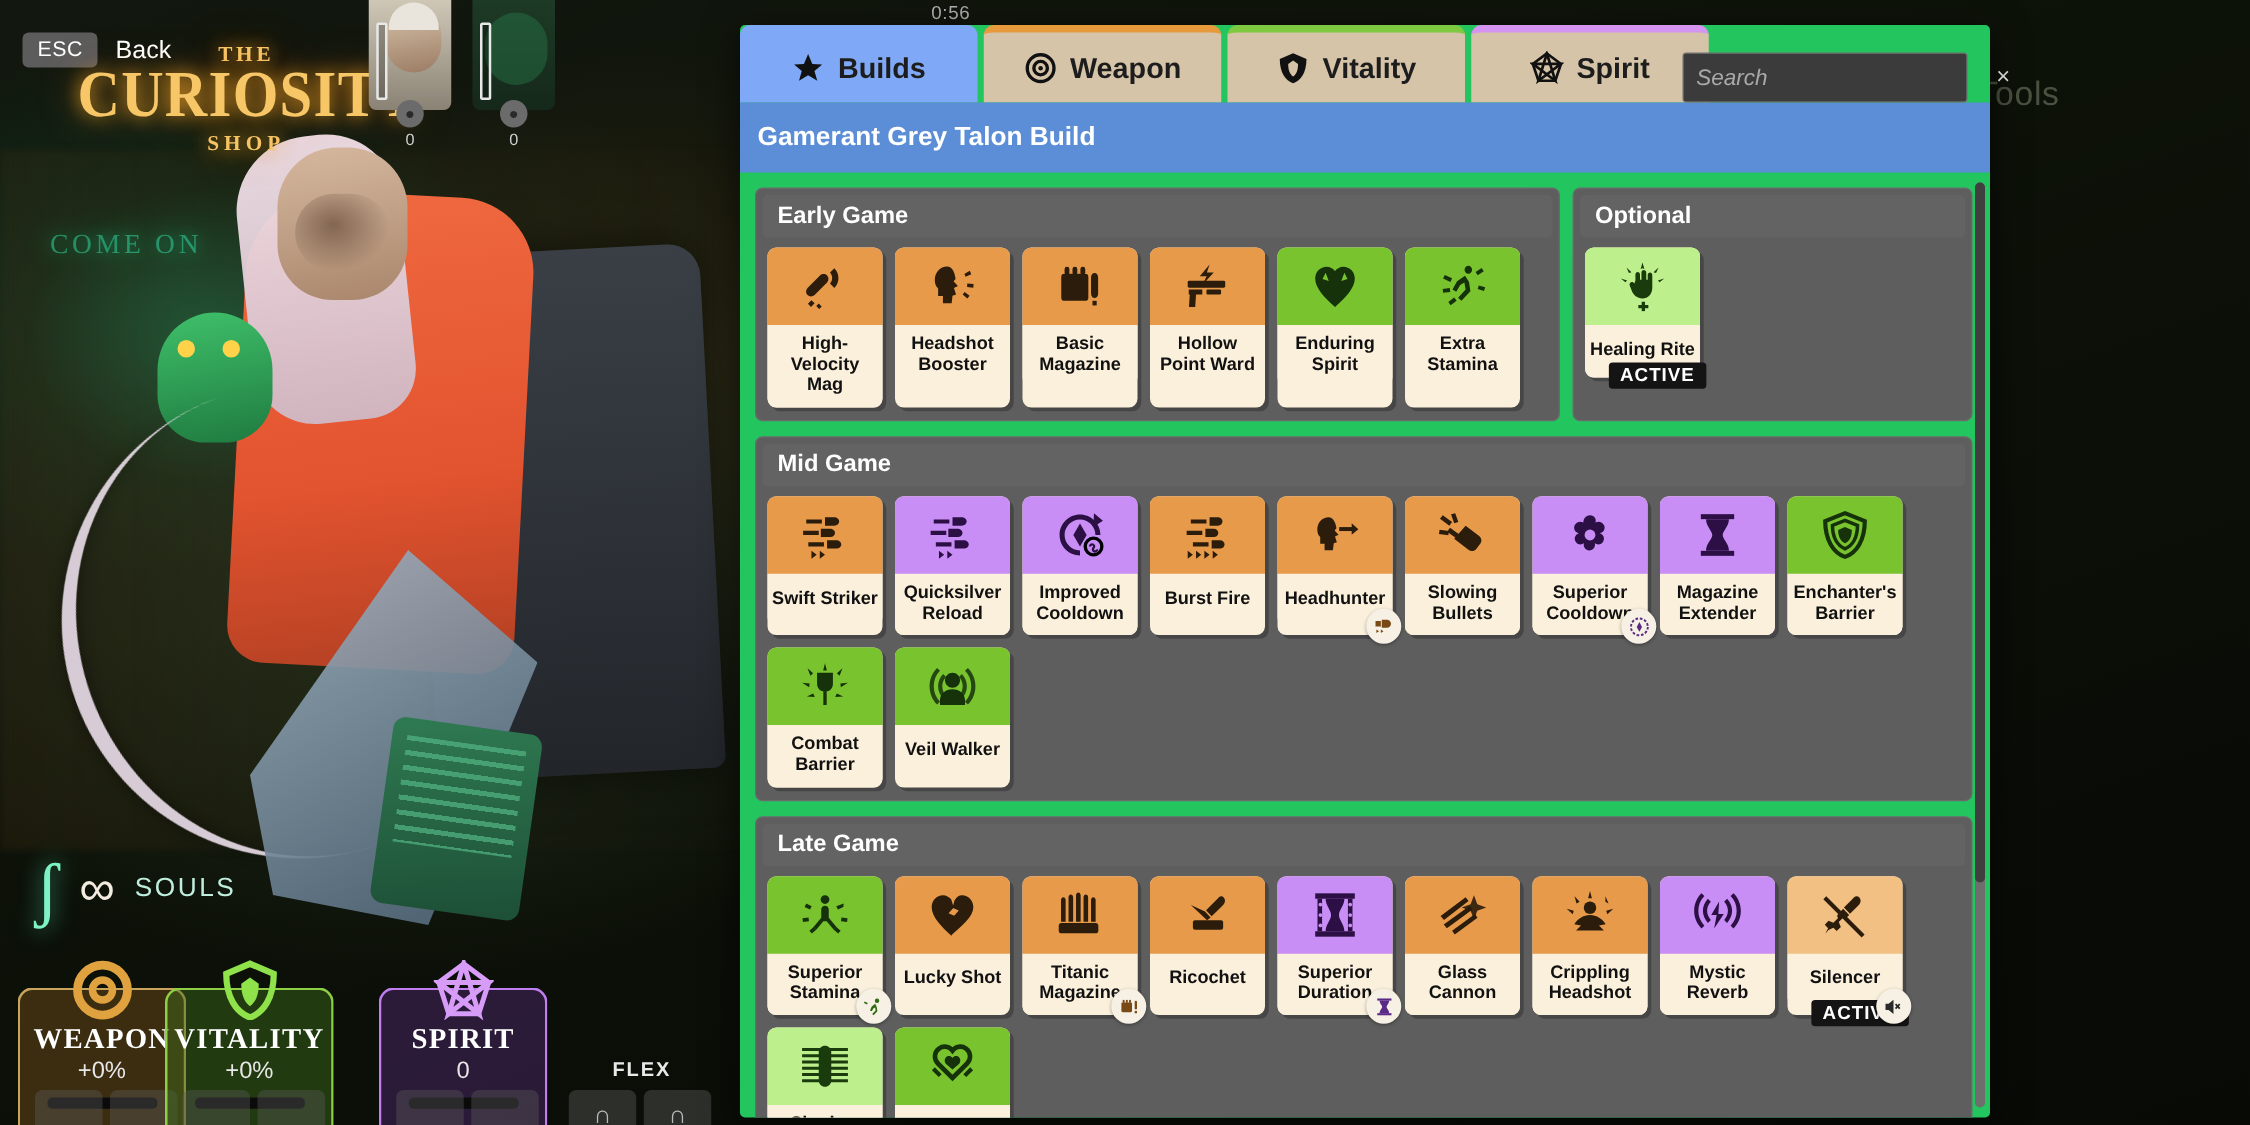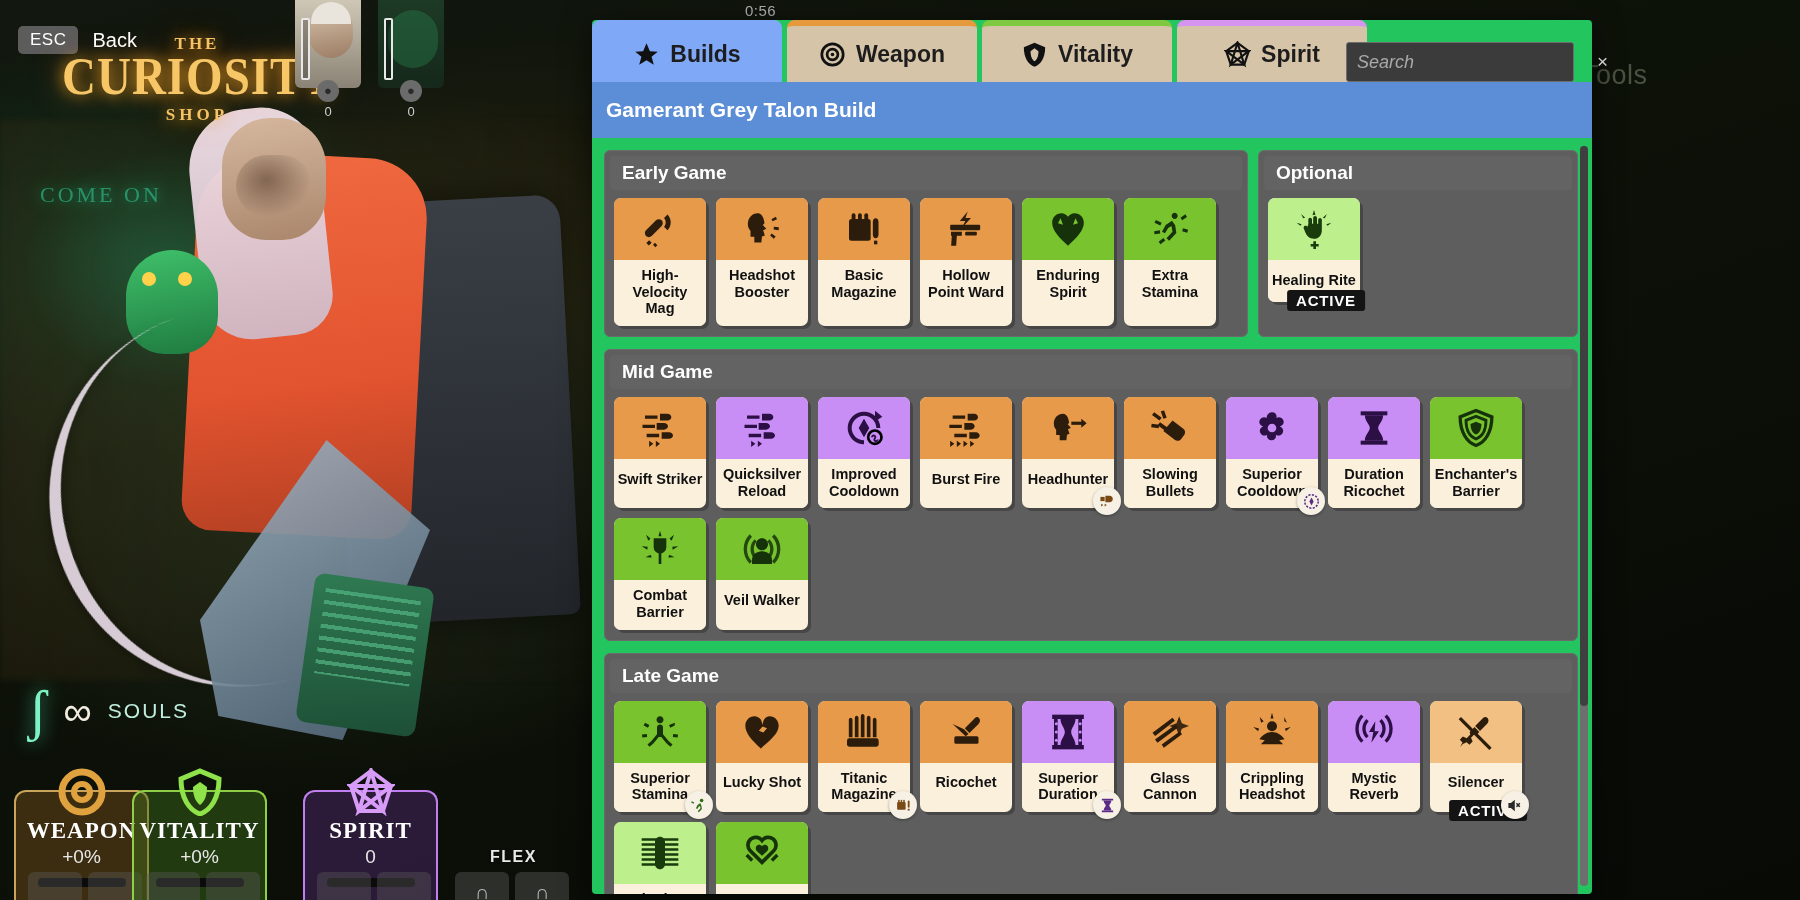--- a/index.html
+++ b/index.html
@@ -642,21 +642,21 @@
         </div>
 
         <div class="item c-spirit">
           <div class="item-icon">
             <svg viewBox="0 0 24 24">
                 <rect x="4" y="2" width="16" height="2.4"></rect>
                 <rect x="4" y="19.6" width="16" height="2.4"></rect>
                 <path d="M6.5 4.4h11c0 3.5-3 5.6-3 7.6s3 4.1 3 7.6h-11c0-3.5 3-5.6 3-7.6s-3-4.1-3-7.6z"></path>
               </svg>
           </div>
-          <div class="item-label">Duration Ricochet</div>
+          <div class="item-label">Magazine Extender</div>
         </div>
 
         <div class="item c-vitality">
           <div class="item-icon">
             <svg viewBox="0 0 24 24">
                 <path d="M12 1.5 21.5 5.3c0 9.2-4 15.4-9.5 17.2C6.5 20.7 2.5 14.5 2.5 5.3z" fill="none" stroke="#15320a" stroke-width="2"></path>
                 <path d="M12 5 18 7.4c0 6-2.5 9.9-6 11.2-3.5-1.3-6-5.2-6-11.2z" fill="none" stroke="#15320a" stroke-width="1.7"></path>
                 <path d="M12 8.2 15.3 9.6c0 3.4-1.4 5.6-3.3 6.3-1.9-.7-3.3-2.9-3.3-6.3z"></path>
               </svg>
           </div>

